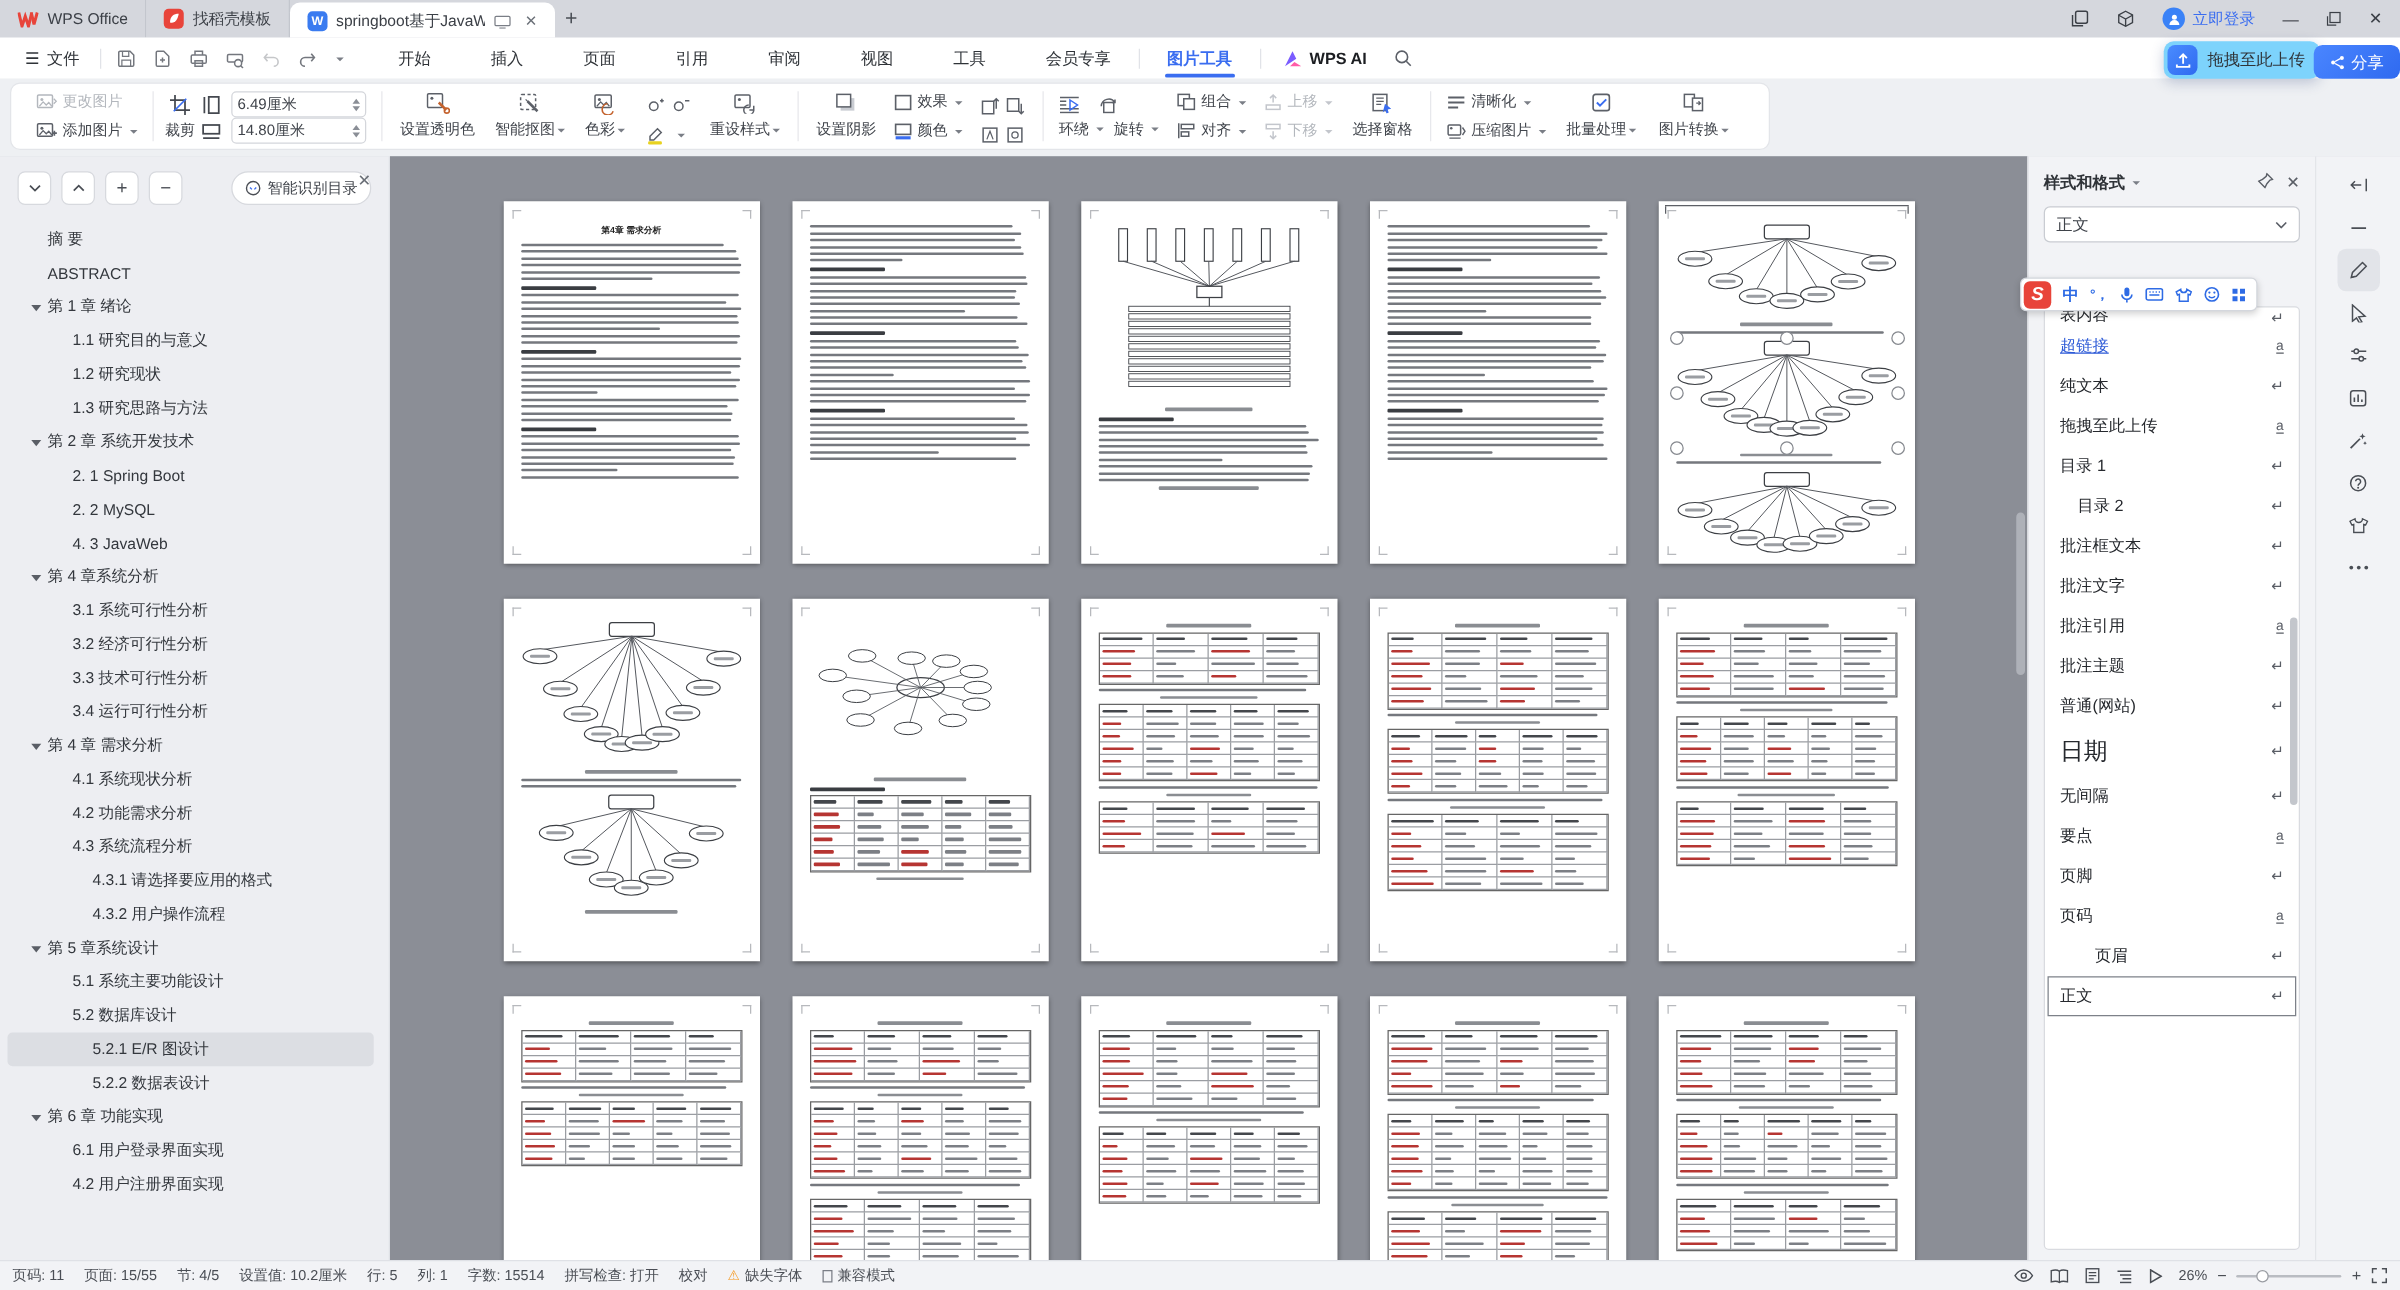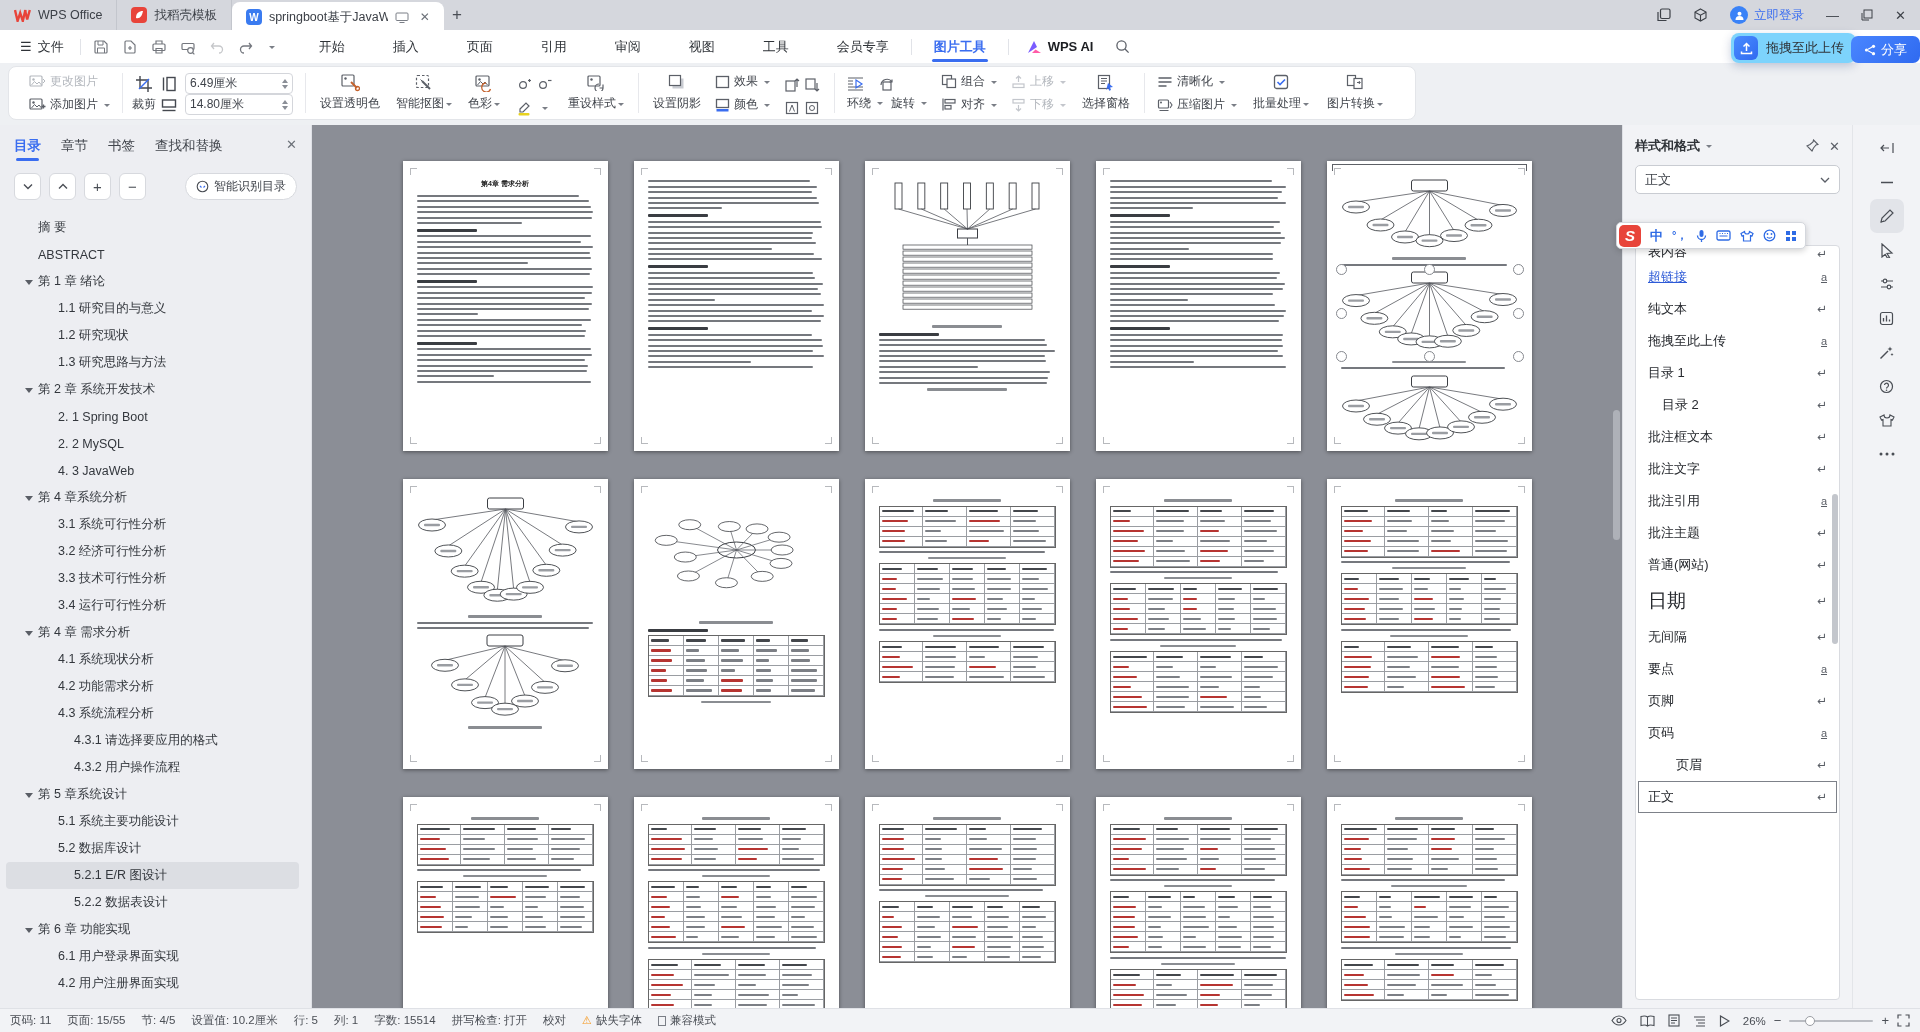--- a/index.html
+++ b/index.html
@@ -633,26 +633,20 @@
             <span class="crt"></span>
           </span>
     </div>
   </div>
 </div>
 </div>
 
 <div class="main">
 
   <aside class="sidebar">
-    <div class="stabs" id="side-tabs">
-        <span class="stab on">目录</span>
-        <span class="stab">章节</span>
-        <span class="stab">书签</span>
-        <span class="stab">查找和替换</span>
-      </div>
     <span class="sclose">✕</span>
     <div class="sbtns">
       <span class="sqbtn">
           <svg width="10" height="7" viewBox="0 0 10 7">
             <path d="M1 1.5l4 4 4-4" fill="none" stroke="#4a4e55" stroke-width="1.4"></path>
           </svg>
         </span>
       <span class="sqbtn">
           <svg width="10" height="7" viewBox="0 0 10 7">
             <path d="M1 5.5l4-4 4 4" fill="none" stroke="#4a4e55" stroke-width="1.4"></path>

